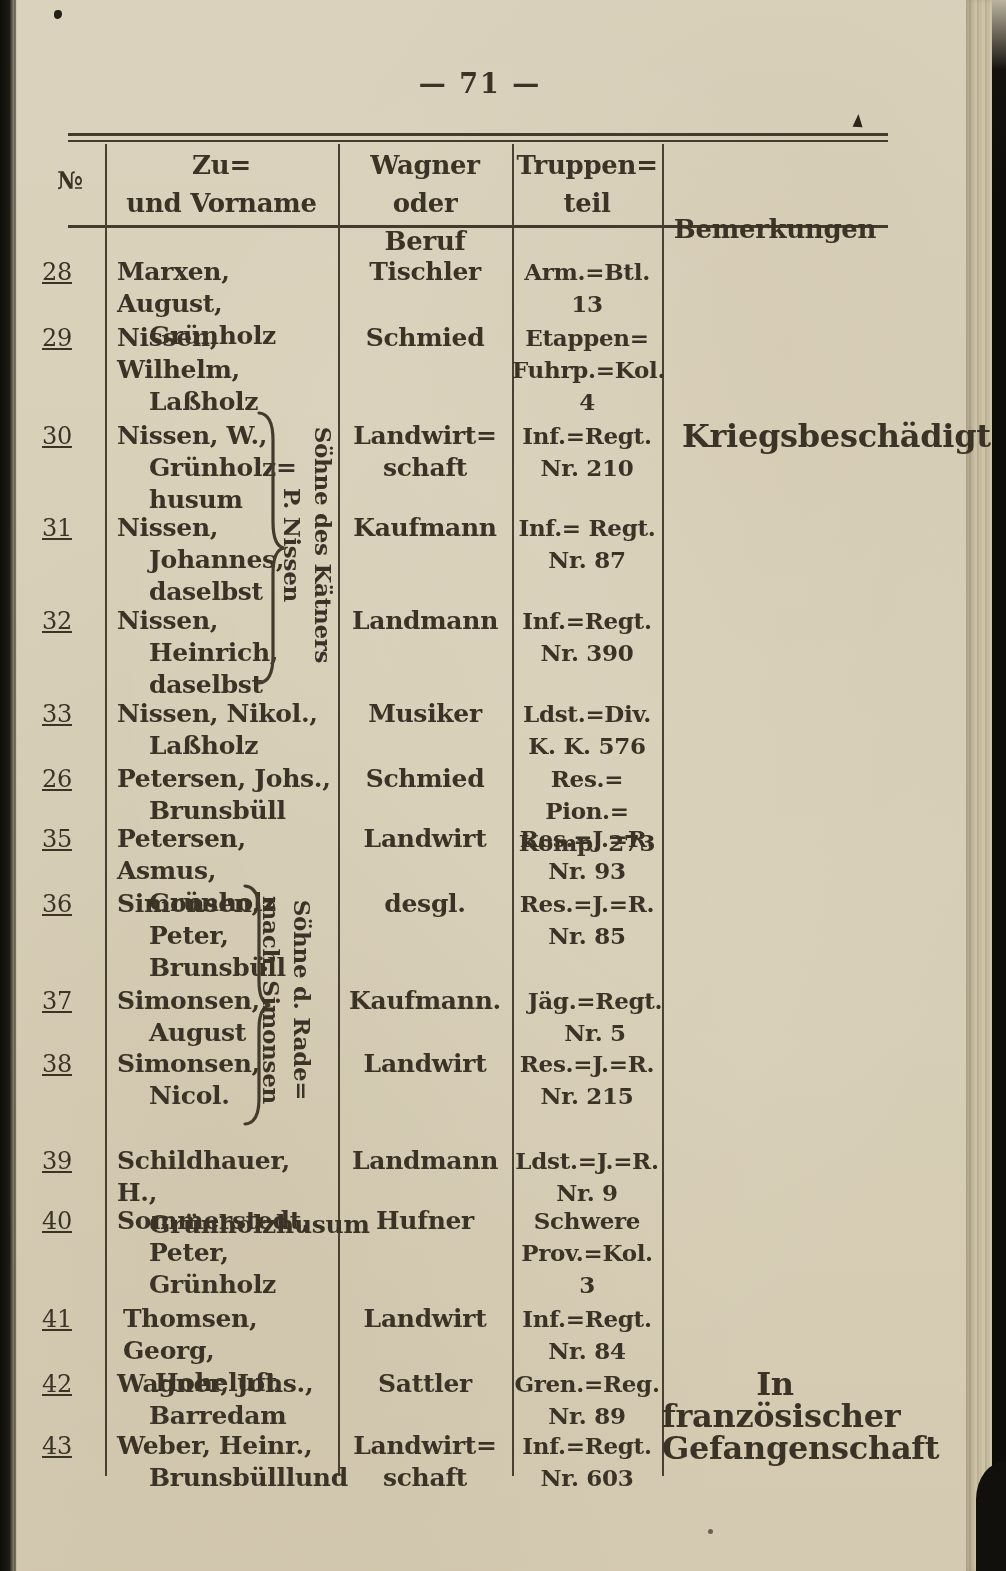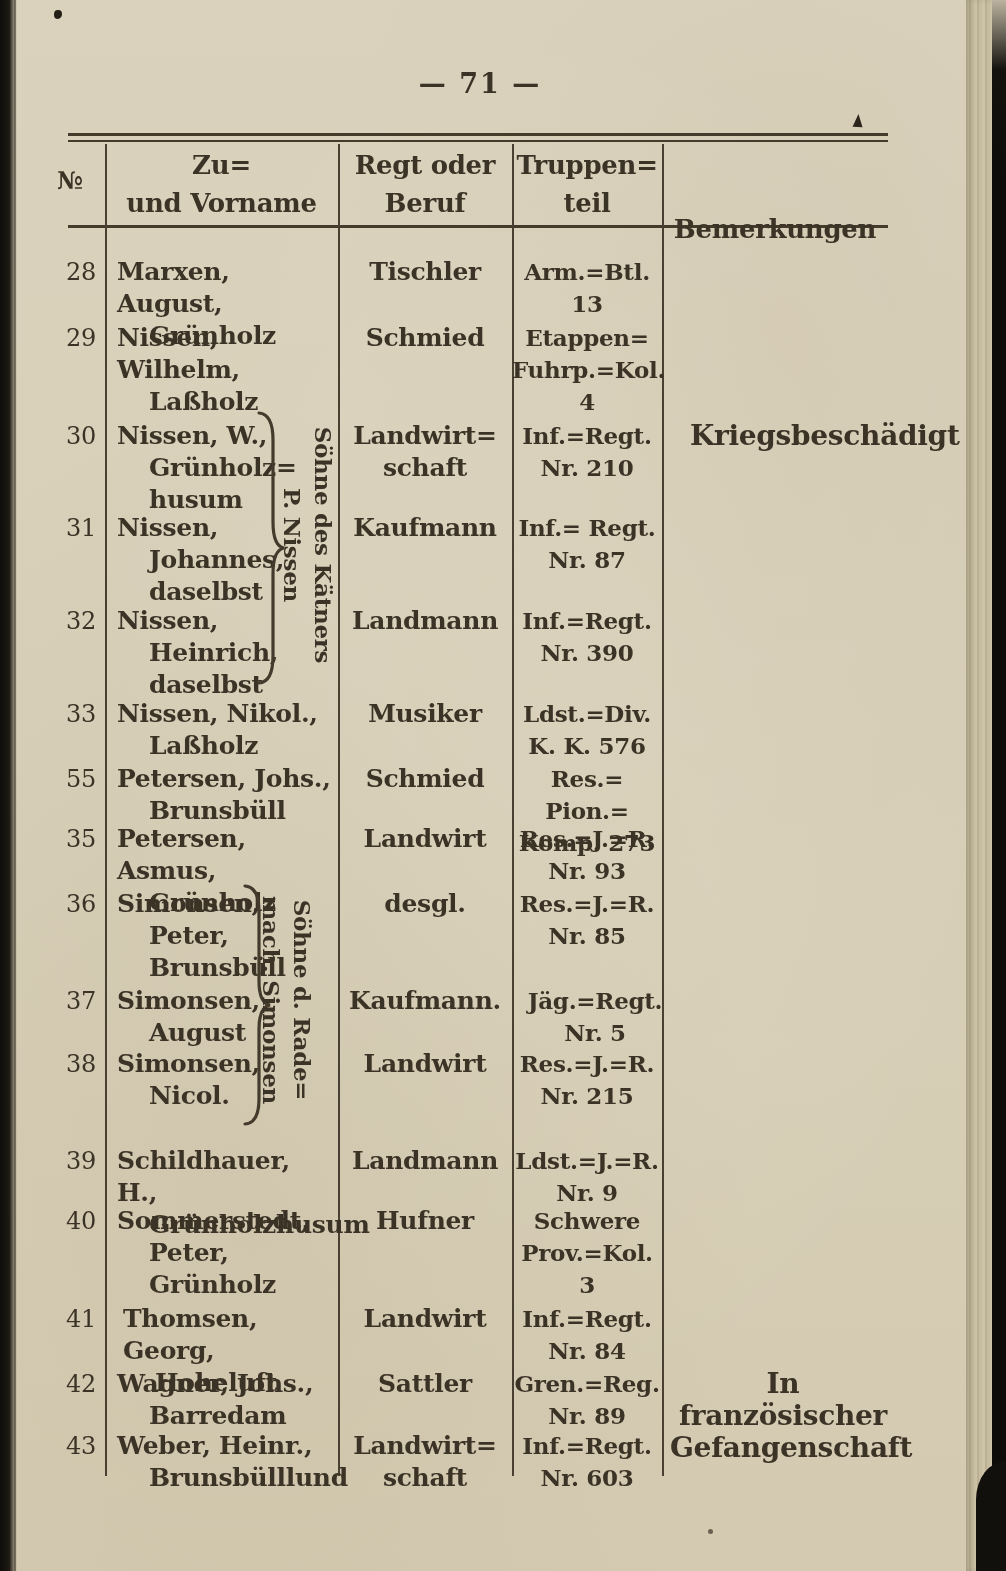--- a/index.html
+++ b/index.html
@@ -35,26 +35,26 @@
   
   .pagenum{position:absolute;left:0;top:68px;width:960px;text-align:center;
     font-size:27px;font-weight:bold;letter-spacing:2px;}
   
   .hrule{position:absolute;background:#453b2c;}
   .vrule{position:absolute;width:2px;background:#4a4031;}
   
   .hcell{position:absolute;text-align:center;font-weight:bold;font-size:26px;line-height:38px;letter-spacing:-0.3px;}
   
   .cell{position:absolute;font-weight:bold;font-size:25px;line-height:32px;letter-spacing:-0.3px;}
-  .cell.num{font-weight:normal;font-size:24px;text-align:right;}
+  .cell.num{font-weight:normal;font-size:24px;text-align:left;text-decoration:underline;}
   .cell.name .ln{padding-left:12px;}
   .cell.name .ln.cont{padding-left:44px;}
   .cell.beruf{text-align:center;}
   .cell.truppe{text-align:center;font-size:23px;}
-  .cell.bem{font-size:28px;padding-left:8px;}
+  .cell.bem{font-size:32px;}
   .cell.bem.left .ln{padding-left:20px;}
   .cell.bem.center{text-align:center;}
   
   .brace{position:absolute;}
   .brace path{stroke:#453b2c;stroke-width:3.2;fill:none;stroke-linecap:round;}
   .rotlabel{position:absolute;width:300px;height:62px;transform:rotate(90deg);
     text-align:center;font-weight:bold;font-size:23px;line-height:31px;letter-spacing:-0.3px;}
 </style>
 </head>
 <body>
@@ -79,21 +79,21 @@
   <div class="vrule" style="left:338px;top:144px;height:1332px;"></div>
   <div class="vrule" style="left:512px;top:144px;height:1332px;"></div>
   <div class="vrule" style="left:662px;top:144px;height:1332px;"></div>
 
   <div class="hcell" style="left:42px;top:162px;width:56px;font-size:24px;">№</div>
   <div class="hcell" style="left:105px;top:146px;width:233px;">
     <div>Zu=</div>
     <div>und Vorname</div>
   </div>
   <div class="hcell" style="left:338px;top:146px;width:174px;">
-    <div>Regt oder</div>
+    <div>Wagner oder</div>
     <div>Beruf</div>
   </div>
   <div class="hcell" style="left:512px;top:146px;width:150px;">
     <div>Truppen=</div>
     <div>teil</div>
   </div>
   <div class="hcell" style="left:662px;top:166px;width:226px;margin-top:44px;">Bemerkungen</div>
 
   <div id="tbody">
       <div class="cell num" style="left: 42px; width: 54px; top: 256px;">28</div>
@@ -169,21 +169,21 @@
         <div class="ln">Nissen, Nikol.,</div>
         <div class="ln cont">Laßholz</div>
       </div>
       <div class="cell beruf" style="left: 338px; width: 174px; top: 698px;">
         <div class="ln">Musiker</div>
       </div>
       <div class="cell truppe" style="left: 512px; width: 150px; top: 698px;">
         <div class="ln">Ldst.=Div.</div>
         <div class="ln">K. K. 576</div>
       </div>
-      <div class="cell num" style="left: 42px; width: 54px; top: 763px;">55</div>
+      <div class="cell num" style="left: 42px; width: 54px; top: 763px;">26</div>
       <div class="cell name" style="left: 105px; width: 233px; top: 763px;">
         <div class="ln">Petersen, Johs.,</div>
         <div class="ln cont">Brunsbüll</div>
       </div>
       <div class="cell beruf" style="left: 338px; width: 174px; top: 763px;">
         <div class="ln">Schmied</div>
       </div>
       <div class="cell truppe" style="left: 512px; width: 150px; top: 763px;">
         <div class="ln">Res.= Pion.=</div>
         <div class="ln">Komp. 273</div>

